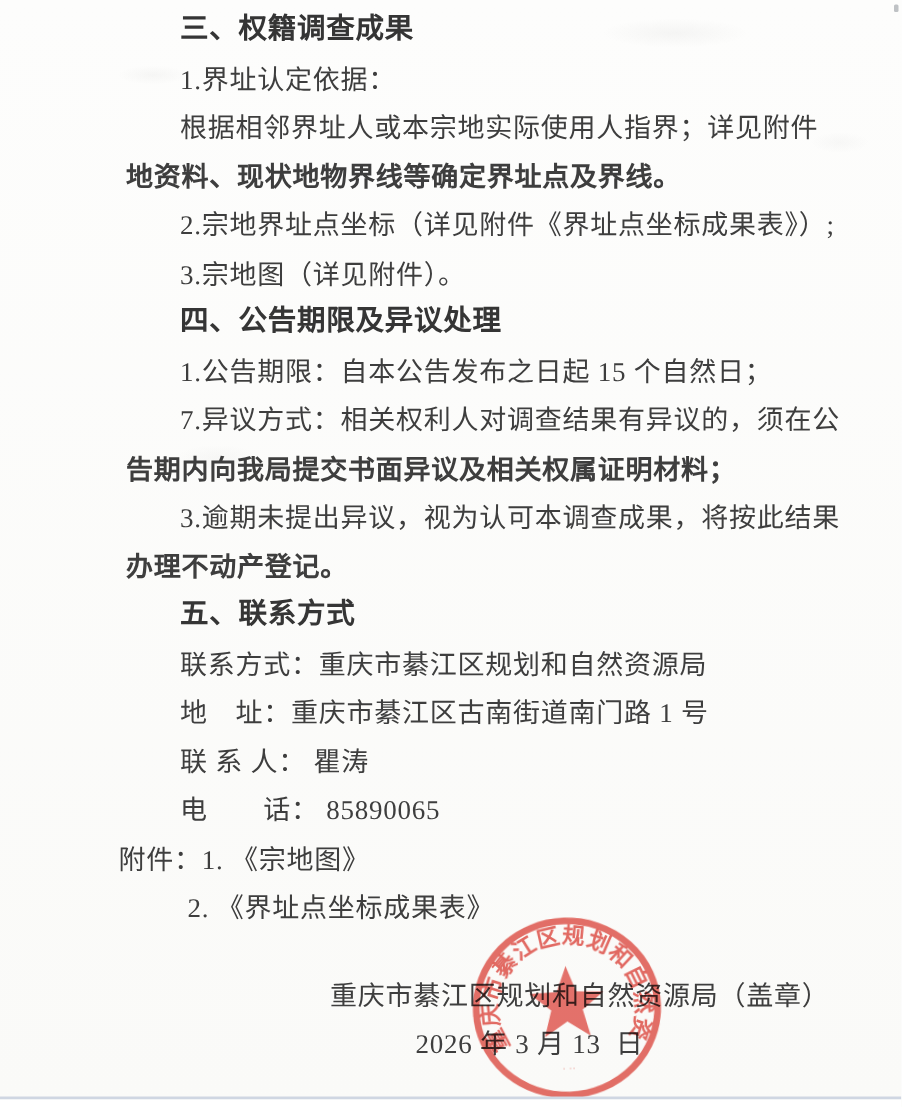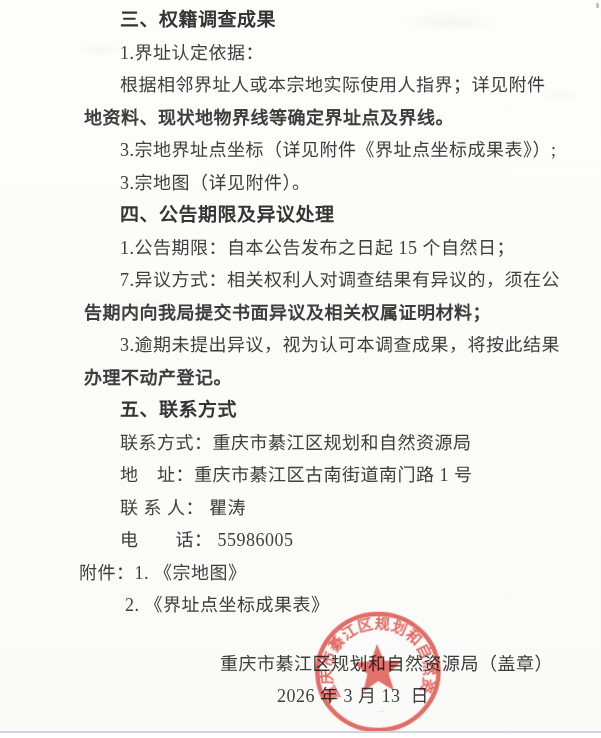--- a/index.html
+++ b/index.html
@@ -69,33 +69,33 @@
 </head>
 <body>
 
 <div class="page">
 
   <div class="doc" id="doc-lines">
       <div class="line heading">三、权籍调查成果</div>
       <div class="line first">1.界址认定依据：</div>
       <div class="line first">根据相邻界址人或本宗地实际使用人指界；详见附件</div>
       <div class="line cont">地资料、现状地物界线等确定界址点及界线。</div>
-      <div class="line first">3.宗地界址点坐标（详见附件《界址点坐标成果表》）;</div>
+      <div class="line first">2.宗地界址点坐标（详见附件《界址点坐标成果表》）;</div>
       <div class="line first">3.宗地图（详见附件）。</div>
       <div class="line heading">四、公告期限及异议处理</div>
       <div class="line first">1.公告期限：自本公告发布之日起 15 个自然日；</div>
       <div class="line first">7.异议方式：相关权利人对调查结果有异议的，须在公</div>
       <div class="line cont">告期内向我局提交书面异议及相关权属证明材料；</div>
       <div class="line first">3.逾期未提出异议，视为认可本调查成果，将按此结果</div>
       <div class="line cont">办理不动产登记。</div>
       <div class="line heading">五、联系方式</div>
       <div class="line first">联系方式：重庆市綦江区规划和自然资源局</div>
       <div class="line first">地　址：重庆市綦江区古南街道南门路 1 号</div>
       <div class="line first">联 系 人： 瞿涛</div>
-      <div class="line first">电　　话： 55986005</div>
+      <div class="line first">电　　话： 85890065</div>
       <div class="line attach">附件：1. 《宗地图》</div>
       <div class="line attach2">2. 《界址点坐标成果表》</div>
       <div class="line sign">重庆市綦江区规划和自然资源局（盖章）</div>
       <div class="line date">2026 年 3 月 13  日</div>
     </div>
 
   <div class="seal">
     <svg viewBox="0 0 130 124" xmlns="http://www.w3.org/2000/svg">
       <g fill="none" stroke="#e2524a">
         <ellipse cx="65" cy="61" rx="60.5" ry="58" stroke-width="4.5" opacity="0.92"></ellipse>

